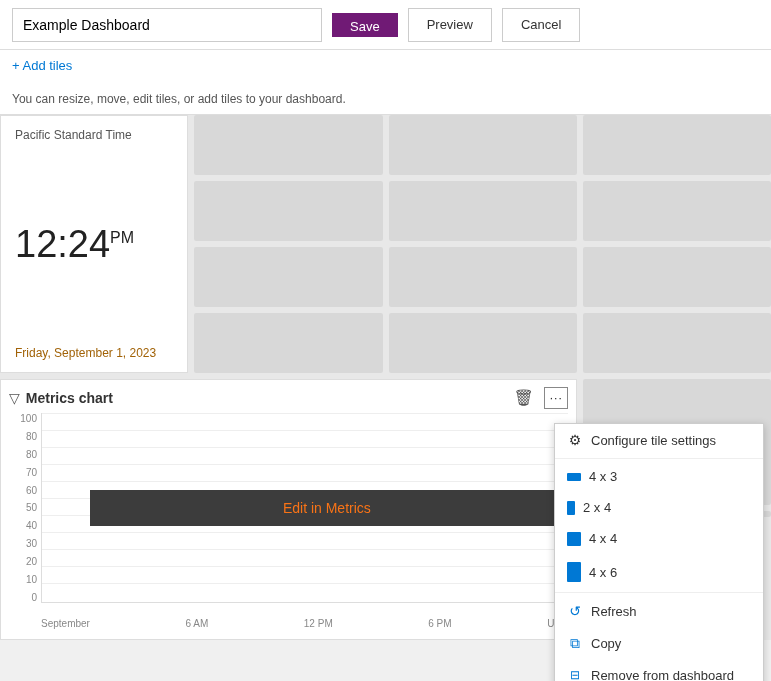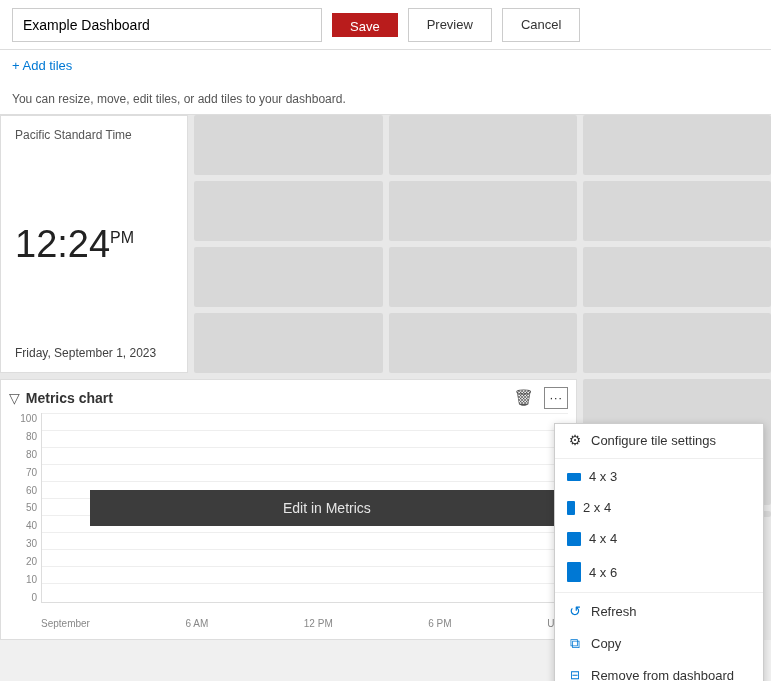--- a/index.html
+++ b/index.html
@@ -1,54 +1,54 @@
 <!DOCTYPE html>
 <html><head>
   <meta charset="utf-8">
   <style>
     * { box-sizing: border-box; margin: 0; padding: 0; }
     body { font-family: 'Segoe UI', Arial, sans-serif; background: #f0f0f0; font-size: 13px; color: #333; width: 771px; height: 681px; overflow: hidden; }
 
     
     .header { background: #fff; display: flex; align-items: center; padding: 8px 12px; gap: 10px; border-bottom: 1px solid #ddd; height: 50px; }
     .title-input { border: 1px solid #ccc; padding: 6px 10px; font-size: 14px; width: 310px; height: 34px; }
-    .btn-save { background: #b91c1c; color: #fff; border: none; padding: 6px 18px; cursor: pointer; font-size: 13px; height: 24px; }
+    .btn-save { background: #701a75; color: #fff; border: none; padding: 6px 18px; cursor: pointer; font-size: 13px; height: 24px; }
     .btn-preview, .btn-cancel { background: #fff; color: #333; border: 1px solid #ccc; padding: 6px 18px; cursor: pointer; font-size: 13px; height: 34px; }
 
     
     .toolbar { background: #fff; padding: 8px 12px; display: flex; flex-direction: column; gap: 4px; border-bottom: 1px solid #ddd; }
     .add-tiles { color: #0078d4; cursor: pointer; display: flex; align-items: center; gap: 4px; font-size: 13px; }
     .hint-text { font-size: 12px; color: #555; margin-top: 15px; }
 
     
     .dashboard { background: #e8e8e8; position: relative; padding: 0; display: grid; grid-template-columns: repeat(12, 1fr); grid-template-rows: repeat(6, 60px); gap: 6px; flex: 1; }
 
     
     .ghost-tile { background: #d8d8d8; border-radius: 2px; }
 
     
     .clock-tile { background: #fff; border: 1px solid #ddd; grid-column: 1 / 4; grid-row: 1 / 5; display: flex; flex-direction: column; justify-content: space-between; padding: 12px 14px; }
     .clock-timezone { font-size: 12px; color: #555; }
     .clock-time { font-size: 38px; font-weight: 300; color: #222; }
     .clock-time .ampm { font-size: 16px; vertical-align: super; }
-    .clock-date { font-size: 12px; color: #404040; }
+    .clock-date { font-size: 12px; color: #a16207; }
 
     
     .metrics-tile { background: #fff; border: 1px solid #ddd; grid-column: 1 / 10; grid-row: 5 / 13; position: relative; padding: 6px 8px; overflow: hidden; }
     .metrics-header { display: flex; align-items: center; justify-content: space-between; margin-bottom: 4px; }
     .metrics-title-row { display: flex; align-items: center; gap: 6px; }
     .funnel-icon { color: #555; font-size: 14px; }
     .metrics-title { font-size: 14px; font-weight: 600; color: #333; }
     .metrics-actions { display: flex; align-items: center; gap: 6px; }
     .icon-btn { background: none; border: none; cursor: pointer; color: #555; font-size: 16px; padding: 2px 4px; }
     .three-dots-btn { background: none; border: 1px solid #888; cursor: pointer; font-size: 13px; padding: 1px 5px; color: #333; line-height: 1; width: 24px; height: 22px; display: flex; align-items: center; justify-content: center; }
 
     
     .chart-area { position: relative; height: 220px; margin-top: 4px; }
-    .chart-edit-bar { position: absolute; top: 50%; left: 0; right: 4px; transform: translateY(-50%); background: #3c3c3c; color: #e5e5e5; text-align: center; padding: 10px; font-size: 14px; cursor: pointer; z-index: 2; margin-left: 48px; }
+    .chart-edit-bar { position: absolute; top: 50%; left: 0; right: 4px; transform: translateY(-50%); background: #3c3c3c; color: #f97316; text-align: center; padding: 10px; font-size: 14px; cursor: pointer; z-index: 2; margin-left: 48px; }
     .chart-yaxis { position: absolute; left: 0; top: 0; bottom: 30px; display: flex; flex-direction: column; justify-content: space-between; }
     .chart-yaxis span { font-size: 10px; color: #888; width: 28px; text-align: right; }
     .chart-body { position: absolute; left: 32px; right: 0; top: 0; bottom: 30px; border-left: 1px solid #ddd; border-bottom: 1px solid #ddd; }
     .chart-grid-line { position: absolute; left: 0; right: 0; border-top: 1px solid #eee; }
     .chart-xaxis { position: absolute; left: 32px; right: 0; bottom: 0; display: flex; justify-content: space-between; padding: 4px 0; }
     .chart-xaxis span { font-size: 10px; color: #888; }
 
     
     .context-menu { position: absolute; background: #fff; border: 1px solid #ccc; box-shadow: 0 2px 8px rgba(0,0,0,0.2); z-index: 100; width: 210px; top: 308px; left: 554px; }
     .menu-item { display: flex; align-items: center; gap: 8px; padding: 8px 12px; cursor: pointer; font-size: 13px; color: #333; }

